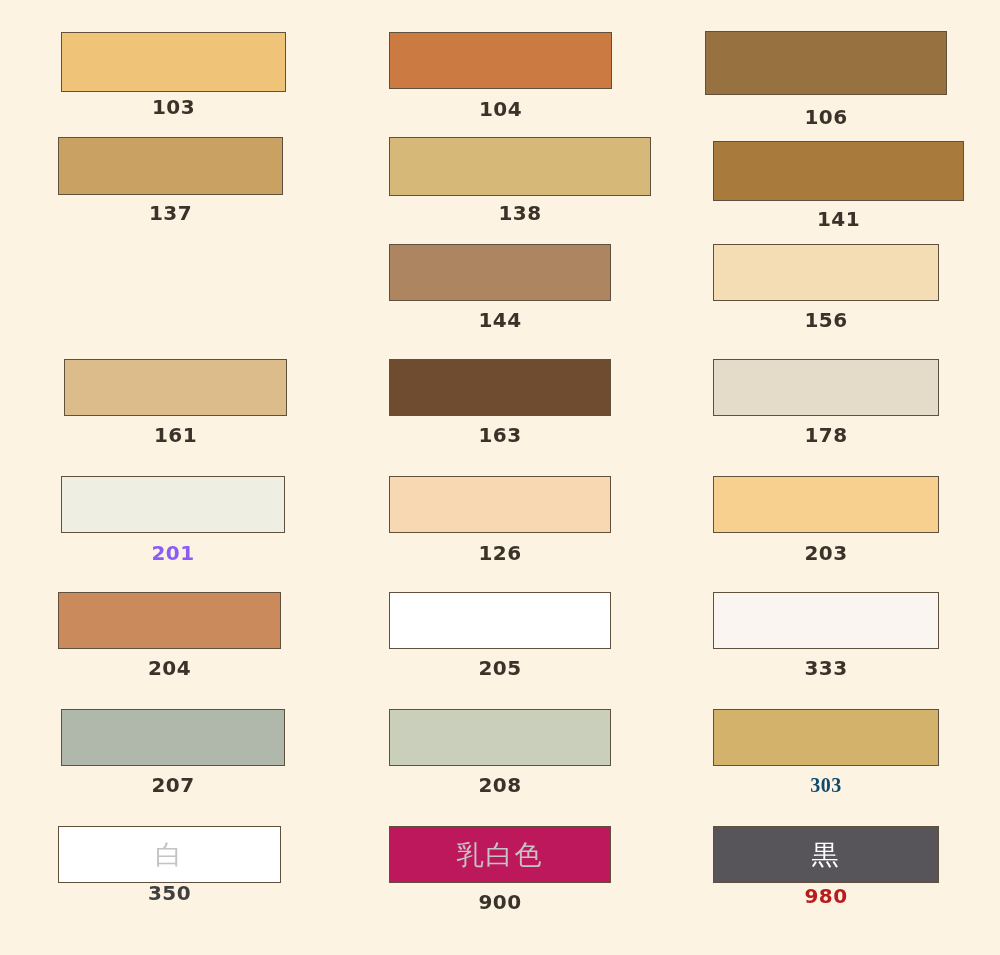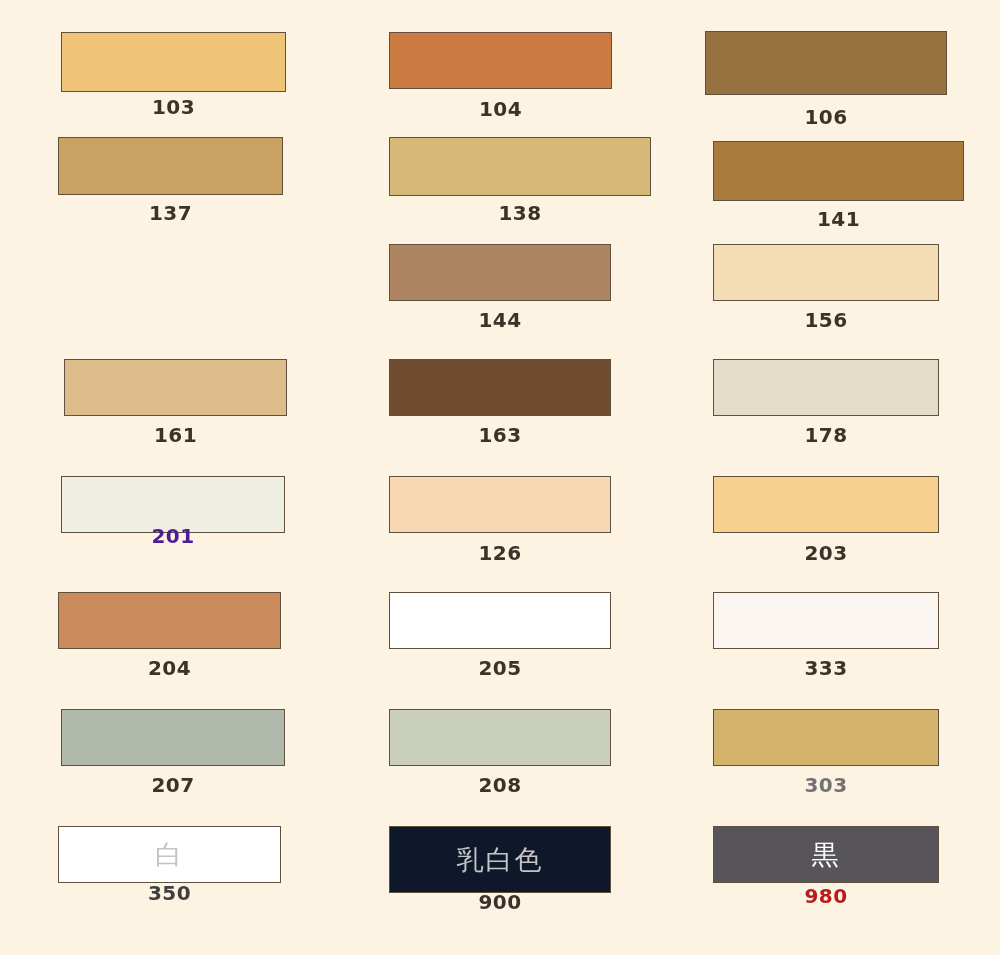--- a/index.html
+++ b/index.html
@@ -104,21 +104,21 @@
     <div class="swatch-cell" style="left: 389px; top: 359px; width: 222px; height: 88px;">
       <div class="chip" style="height: 57px; background: rgb(111, 76, 48); border-color: rgb(96, 81, 63);"></div>
       <div class="chip-label" style="color: rgb(59, 50, 41); top: 66px;">163</div>
     </div>
     <div class="swatch-cell" style="left: 713px; top: 359px; width: 226px; height: 88px;">
       <div class="chip" style="height: 57px; background: rgb(228, 219, 200); border-color: rgb(96, 81, 63);"></div>
       <div class="chip-label" style="color: rgb(59, 50, 41); top: 66px;">178</div>
     </div>
     <div class="swatch-cell" style="left: 61px; top: 476px; width: 224px; height: 89px;">
       <div class="chip" style="height: 57px; background: rgb(238, 238, 226); border-color: rgb(96, 81, 63);"></div>
-      <div class="chip-label" style="color: #4c1d95; top: 50px;">201</div>
+      <div class="chip-label" style="color: #8b5cf6; top: 67px;">201</div>
     </div>
     <div class="swatch-cell" style="left: 389px; top: 476px; width: 222px; height: 89px;">
       <div class="chip" style="height: 57px; background: rgb(248, 216, 178); border-color: rgb(96, 81, 63);"></div>
       <div class="chip-label" style="color: rgb(59, 50, 41); top: 67px;">126</div>
     </div>
     <div class="swatch-cell" style="left: 713px; top: 476px; width: 226px; height: 89px;">
       <div class="chip" style="height: 57px; background: rgb(247, 207, 142); border-color: rgb(96, 81, 63);"></div>
       <div class="chip-label" style="color: rgb(59, 50, 41); top: 67px;">203</div>
     </div>
     <div class="swatch-cell" style="left: 58px; top: 592px; width: 223px; height: 88px;">
@@ -136,30 +136,30 @@
     <div class="swatch-cell" style="left: 61px; top: 709px; width: 224px; height: 88px;">
       <div class="chip" style="height: 57px; background: rgb(176, 183, 171); border-color: rgb(96, 81, 63);"></div>
       <div class="chip-label" style="color: rgb(59, 50, 41); top: 66px;">207</div>
     </div>
     <div class="swatch-cell" style="left: 389px; top: 709px; width: 222px; height: 88px;">
       <div class="chip" style="height: 57px; background: rgb(202, 207, 187); border-color: rgb(96, 81, 63);"></div>
       <div class="chip-label" style="color: rgb(59, 50, 41); top: 66px;">208</div>
     </div>
     <div class="swatch-cell" style="left: 713px; top: 709px; width: 226px; height: 88px;">
       <div class="chip" style="height: 57px; background: rgb(211, 179, 108); border-color: rgb(96, 81, 63);"></div>
-      <div class="chip-label" style="color: #737373; top: 66px;">303</div>
+      <div class="chip-label" style="color: #0c4a6e; top: 66px; font-family: Liberation Serif, serif;">303</div>
     </div>
     <div class="swatch-cell" style="left: 58px; top: 826px; width: 223px; height: 88px;">
       <div class="chip" style="height: 57px; background: rgb(255, 255, 255); border-color: rgb(96, 81, 63);">
         <span class="chip-text" style="color: rgb(196, 196, 196);">白</span>
       </div>
       <div class="chip-label" style="color: #404040; top: 57px;">350</div>
     </div>
     <div class="swatch-cell" style="left: 389px; top: 826px; width: 222px; height: 88px;">
-      <div class="chip" style="height: 67px; background: #0f172a; border-color: rgb(96, 81, 63);">
+      <div class="chip" style="height: 57px; background: #be185d; border-color: rgb(96, 81, 63);">
         <span class="chip-text" style="color: rgb(196, 196, 196);">乳白色</span>
       </div>
       <div class="chip-label" style="color: rgb(59, 50, 41); top: 66px;">900</div>
     </div>
     <div class="swatch-cell" style="left: 713px; top: 826px; width: 226px; height: 88px;">
       <div class="chip" style="height: 57px; background: rgb(87, 84, 90); border-color: rgb(96, 81, 63);">
         <span class="chip-text" style="color: rgb(255, 255, 255);">黒</span>
       </div>
       <div class="chip-label" style="color: #b91c1c; top: 60px;">980</div>
     </div>

